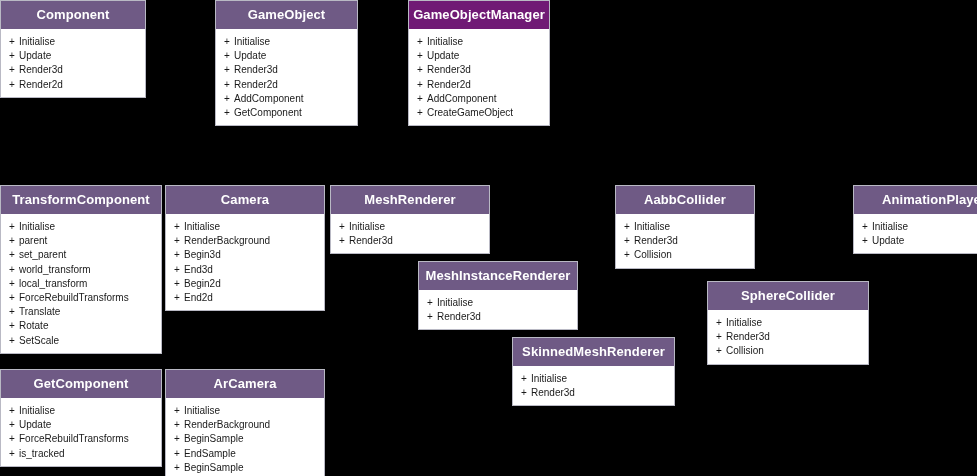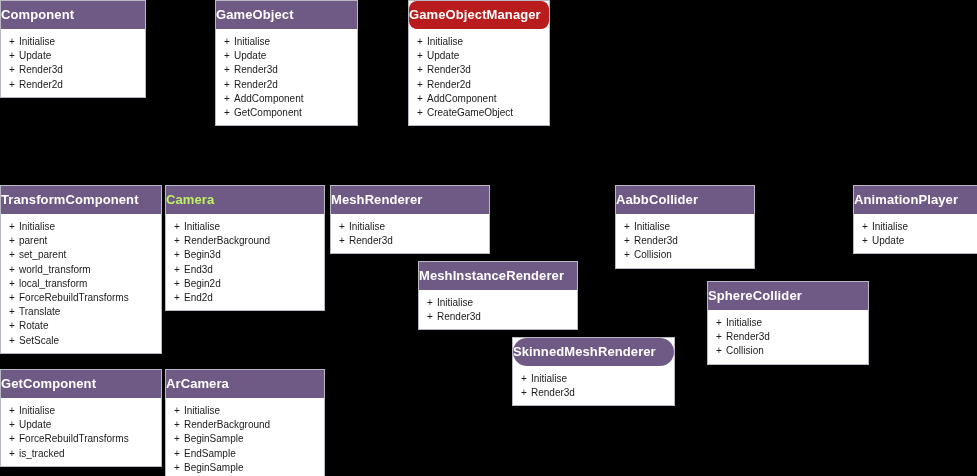--- a/index.html
+++ b/index.html
@@ -24,21 +24,21 @@
     box-sizing: border-box;
     background: #ffffff;
     border: 1px solid #b9b9c4;
     box-shadow: 0 0 0 0 transparent;
   }
   .uml-header {
     background: #6f5a85;
     color: #ffffff;
     font-size: 13px;
     font-weight: bold;
-    text-align: left;
+    text-align: center;
     line-height: 28px;
     height: 28px;
     letter-spacing: 0.1px;
     white-space: nowrap;
     overflow: hidden;
   }
   .uml-body {
     background: #ffffff;
     padding: 6px 0 5px 0;
   }
@@ -73,21 +73,21 @@
       <div class="uml-body" style="background: rgb(255, 255, 255);">
         <div class="uml-member"><span class="vis">+</span><span>Initialise</span></div>
         <div class="uml-member"><span class="vis">+</span><span>Update</span></div>
         <div class="uml-member"><span class="vis">+</span><span>Render3d</span></div>
         <div class="uml-member"><span class="vis">+</span><span>Render2d</span></div>
         <div class="uml-member"><span class="vis">+</span><span>AddComponent</span></div>
         <div class="uml-member"><span class="vis">+</span><span>GetComponent</span></div>
       </div>
     </div>
     <div class="uml-class" style="left: 408px; top: 0px; width: 142px; border-color: rgb(185, 185, 196);">
-      <div class="uml-header" style="background: #b91c1c; color: rgb(255, 255, 255); border-radius: 8px;">GameObjectManager</div>
+      <div class="uml-header" style="background: #701a75; color: rgb(255, 255, 255);">GameObjectManager</div>
       <div class="uml-body" style="background: rgb(255, 255, 255);">
         <div class="uml-member"><span class="vis">+</span><span>Initialise</span></div>
         <div class="uml-member"><span class="vis">+</span><span>Update</span></div>
         <div class="uml-member"><span class="vis">+</span><span>Render3d</span></div>
         <div class="uml-member"><span class="vis">+</span><span>Render2d</span></div>
         <div class="uml-member"><span class="vis">+</span><span>AddComponent</span></div>
         <div class="uml-member"><span class="vis">+</span><span>CreateGameObject</span></div>
       </div>
     </div>
     <div class="uml-class" style="left: 0px; top: 185px; width: 162px; border-color: rgb(185, 185, 196);">
@@ -98,21 +98,21 @@
         <div class="uml-member"><span class="vis">+</span><span>set_parent</span></div>
         <div class="uml-member"><span class="vis">+</span><span>world_transform</span></div>
         <div class="uml-member"><span class="vis">+</span><span>local_transform</span></div>
         <div class="uml-member"><span class="vis">+</span><span>ForceRebuildTransforms</span></div>
         <div class="uml-member"><span class="vis">+</span><span>Translate</span></div>
         <div class="uml-member"><span class="vis">+</span><span>Rotate</span></div>
         <div class="uml-member"><span class="vis">+</span><span>SetScale</span></div>
       </div>
     </div>
     <div class="uml-class" style="left: 165px; top: 185px; width: 160px; border-color: rgb(185, 185, 196);">
-      <div class="uml-header" style="background: rgb(111, 90, 133); color: #bef264;">Camera</div>
+      <div class="uml-header" style="background: rgb(111, 90, 133); color: #ffffff;">Camera</div>
       <div class="uml-body" style="background: rgb(255, 255, 255);">
         <div class="uml-member"><span class="vis">+</span><span>Initialise</span></div>
         <div class="uml-member"><span class="vis">+</span><span>RenderBackground</span></div>
         <div class="uml-member"><span class="vis">+</span><span>Begin3d</span></div>
         <div class="uml-member"><span class="vis">+</span><span>End3d</span></div>
         <div class="uml-member"><span class="vis">+</span><span>Begin2d</span></div>
         <div class="uml-member"><span class="vis">+</span><span>End2d</span></div>
       </div>
     </div>
     <div class="uml-class" style="left: 330px; top: 185px; width: 160px; border-color: rgb(185, 185, 196);">
@@ -146,21 +146,21 @@
     </div>
     <div class="uml-class" style="left: 707px; top: 281px; width: 162px; border-color: rgb(185, 185, 196);">
       <div class="uml-header" style="background: rgb(111, 90, 133); color: rgb(255, 255, 255);">SphereCollider</div>
       <div class="uml-body" style="background: rgb(255, 255, 255);">
         <div class="uml-member"><span class="vis">+</span><span>Initialise</span></div>
         <div class="uml-member"><span class="vis">+</span><span>Render3d</span></div>
         <div class="uml-member"><span class="vis">+</span><span>Collision</span></div>
       </div>
     </div>
     <div class="uml-class" style="left: 512px; top: 337px; width: 163px; border-color: rgb(185, 185, 196);">
-      <div class="uml-header" style="background: rgb(111, 90, 133); color: rgb(255, 255, 255); border-radius: 14px;">SkinnedMeshRenderer</div>
+      <div class="uml-header" style="background: rgb(111, 90, 133); color: rgb(255, 255, 255);">SkinnedMeshRenderer</div>
       <div class="uml-body" style="background: rgb(255, 255, 255);">
         <div class="uml-member"><span class="vis">+</span><span>Initialise</span></div>
         <div class="uml-member"><span class="vis">+</span><span>Render3d</span></div>
       </div>
     </div>
     <div class="uml-class" style="left: 0px; top: 369px; width: 162px; border-color: rgb(185, 185, 196);">
       <div class="uml-header" style="background: rgb(111, 90, 133); color: rgb(255, 255, 255);">GetComponent</div>
       <div class="uml-body" style="background: rgb(255, 255, 255);">
         <div class="uml-member"><span class="vis">+</span><span>Initialise</span></div>
         <div class="uml-member"><span class="vis">+</span><span>Update</span></div>

